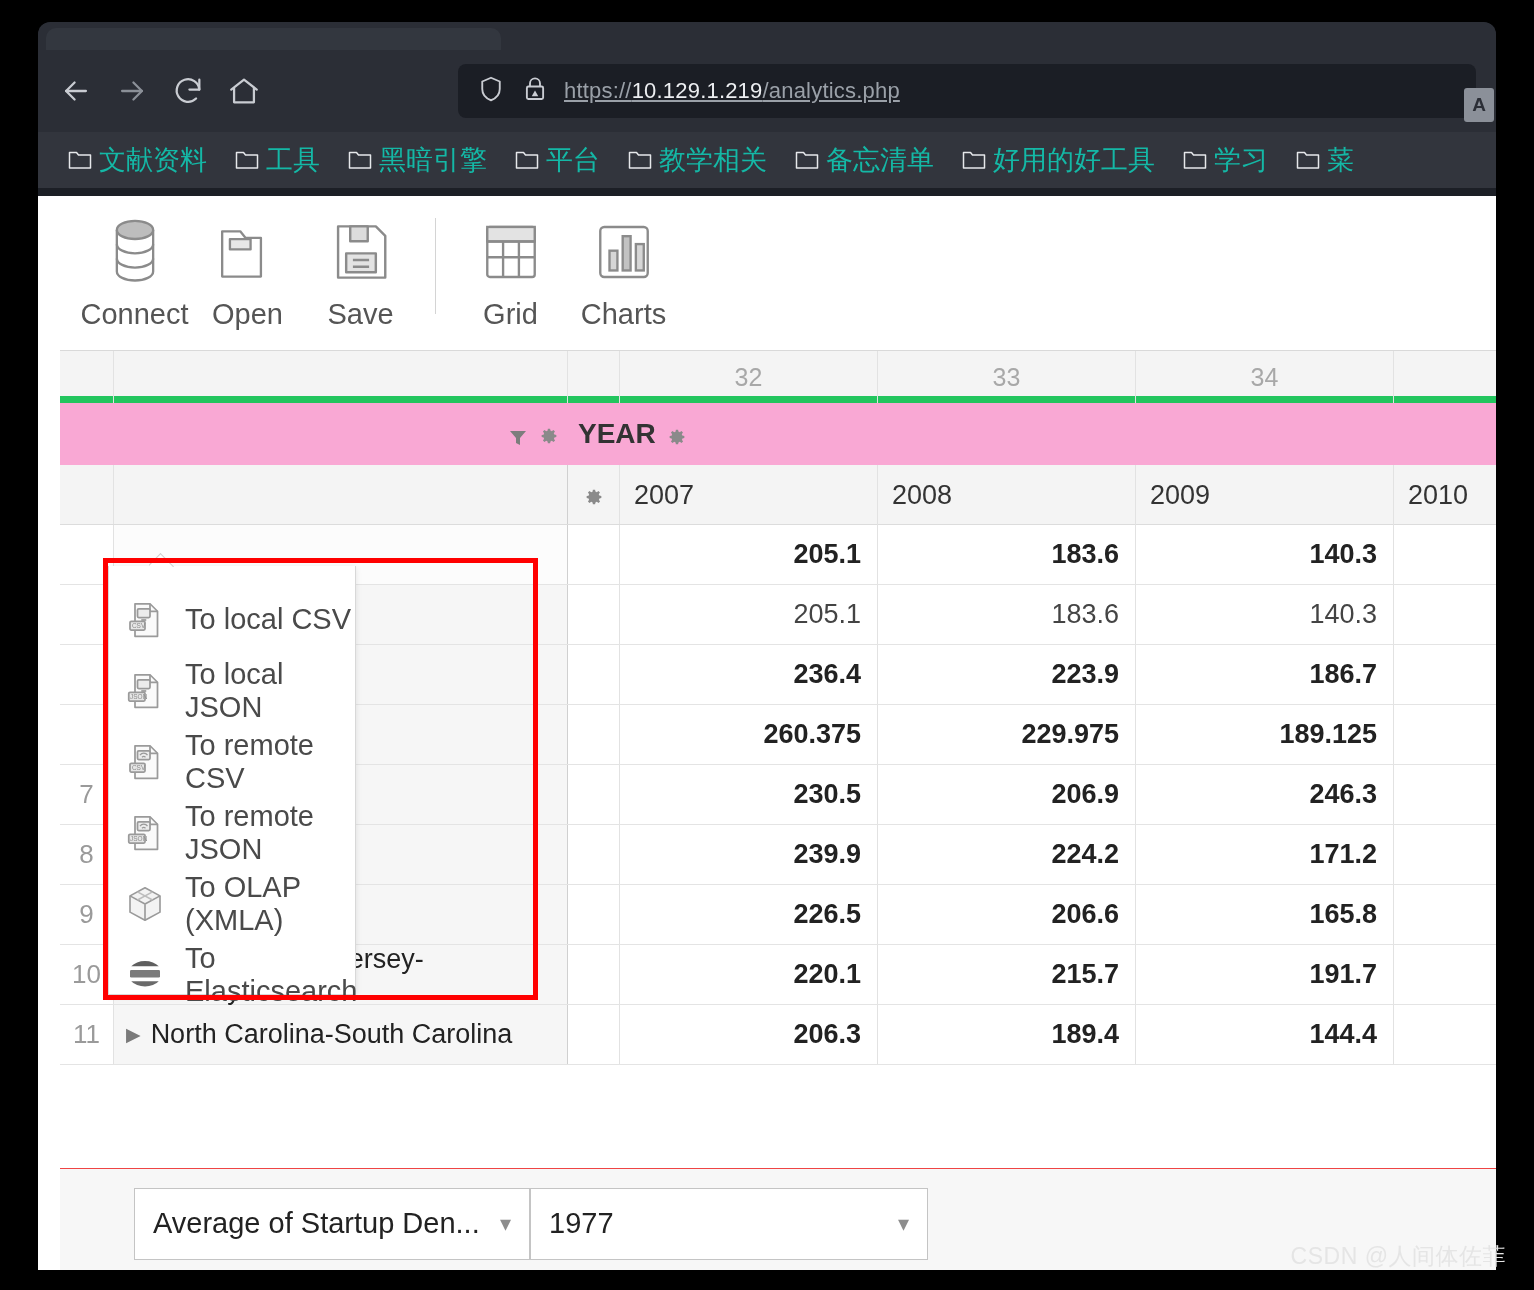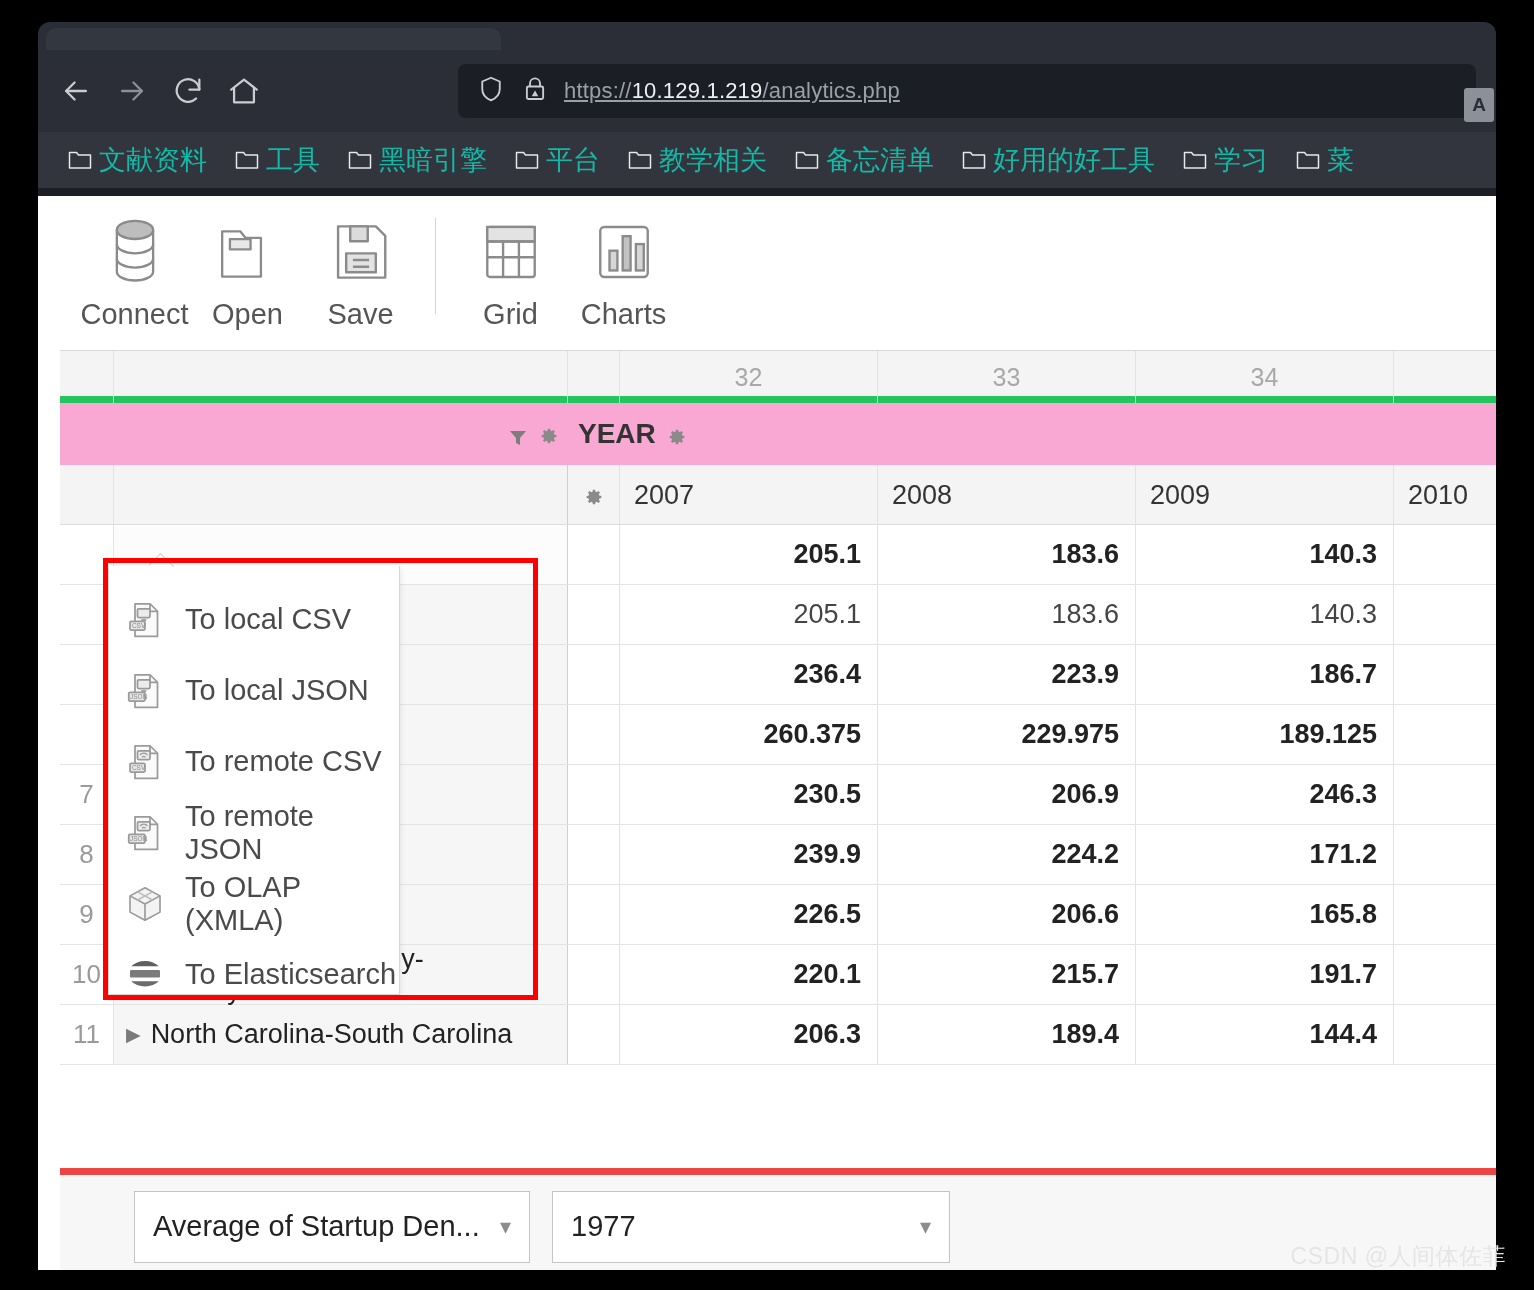--- a/index.html
+++ b/index.html
@@ -129,39 +129,39 @@
   .funnel { width:20px; height:20px; }
 
   .grid-hscroll{
     position:absolute; left:22px; bottom:52px; width:1466px; height:12px;
     background:#c9c9c9;
   }
 
   
   .bottombar{
     position:absolute; left:22px; right:-30px; bottom:0px; height:110px;
-    background:#f7f7f7; border-top:7px solid #ef4444;
-    display:flex; align-items:center; padding-left:74px; gap:22px;
+    background:#f7f7f7; border-top:1px solid #ef4444;
+    display:flex; align-items:center; padding-left:74px; 
   }
   .sel{
     background:#fff; border:1px solid #c4c4c4; height:72px;
     display:flex; align-items:center; justify-content:space-between;
     padding:0 18px; font-size:29px; color:#222;
   }
   .sel.one { width:396px; }
   .sel.two { width:398px; }
   .chev { color:#8d8d8d; font-size:22px; margin-left:10px; }
 
   
   .menu-wrap{ position:absolute; left:65px; top:362px; width:435px; height:442px; z-index:40; }
   .menu-outline{
     position:absolute; inset:0; border:5px solid #ff0000; pointer-events:none; z-index:3;
   }
   .menu{
-    position:absolute; left:5px; top:8px; width:292px; height:429px;
+    position:absolute; left:5px; top:8px; width:248px; height:429px;
     background:#fff; border:1px solid #d8d8d8; border-top:none;
     box-shadow:0 2px 6px rgba(0,0,0,.10);
     padding-top:18px;
   }
   .menu .caret{
     position:absolute; left:40px; top:-13px; width:26px;height:14px;
     overflow:hidden;
   }
   .menu .caret:after{
     content:""; position:absolute; left:2px; top:4px; width:18px;height:18px;

